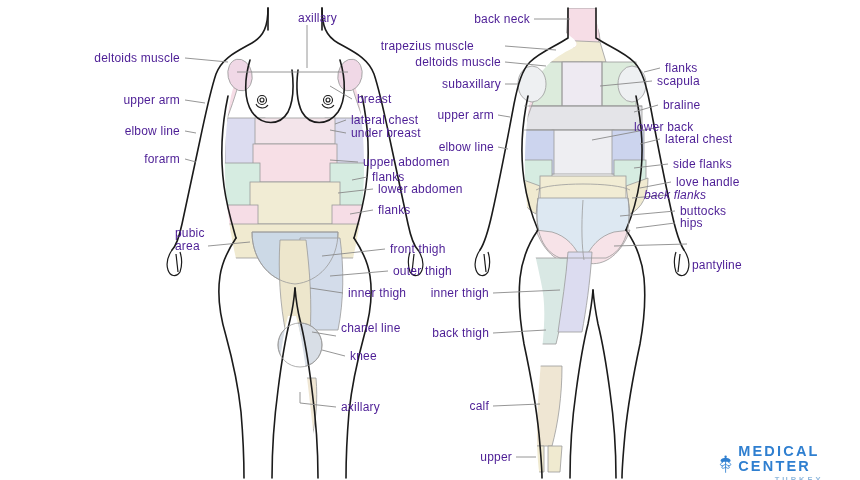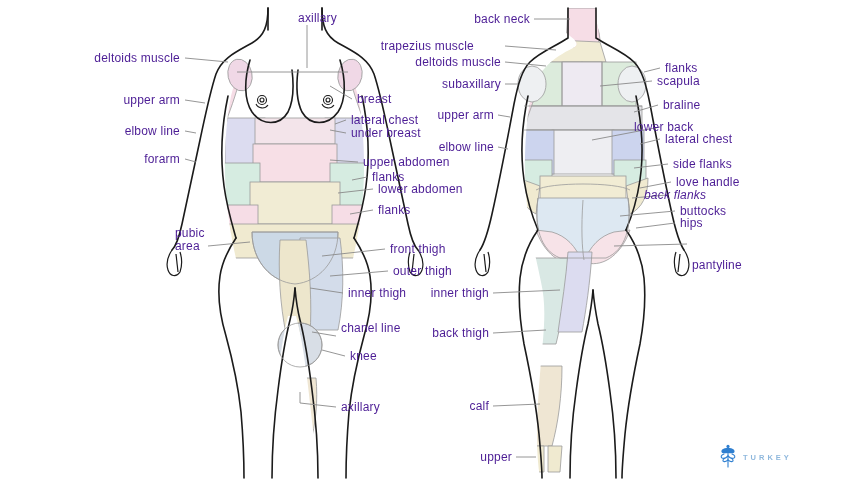--- a/index.html
+++ b/index.html
@@ -354,17 +354,18 @@
         <line x1="10" y1="3" x2="10" y2="23"></line>
         <path d="M10,4 C5,4 3,6 3.5,8 C4,10 8,9 10,9 C12,9 16,10 16.5,8 C17,6 15,4 10,4 Z" fill="#2f7fd0" stroke="none"></path>
         <path d="M6,10 C3,11 2.5,13 4,14 C6,15 9,13 10,12"></path>
         <path d="M14,10 C17,11 17.5,13 16,14 C14,15 11,13 10,12"></path>
         <path d="M6.5,14.5 C4.5,15.5 4.5,17 6,17.6 C7.5,18 9,16.8 10,16"></path>
         <path d="M13.5,14.5 C15.5,15.5 15.5,17 14,17.6 C12.5,18 11,16.8 10,16"></path>
         <circle cx="10" cy="2.4" r="1.6" fill="#2f7fd0" stroke="none"></circle>
       </g>
     </svg>
     <span class="wordmark">
+      <span class="mc">MEDICAL CENTER</span>
       <span class="tk">TURKEY</span>
     </span>
   </div>
 
 </div>
 
 </body></html>

